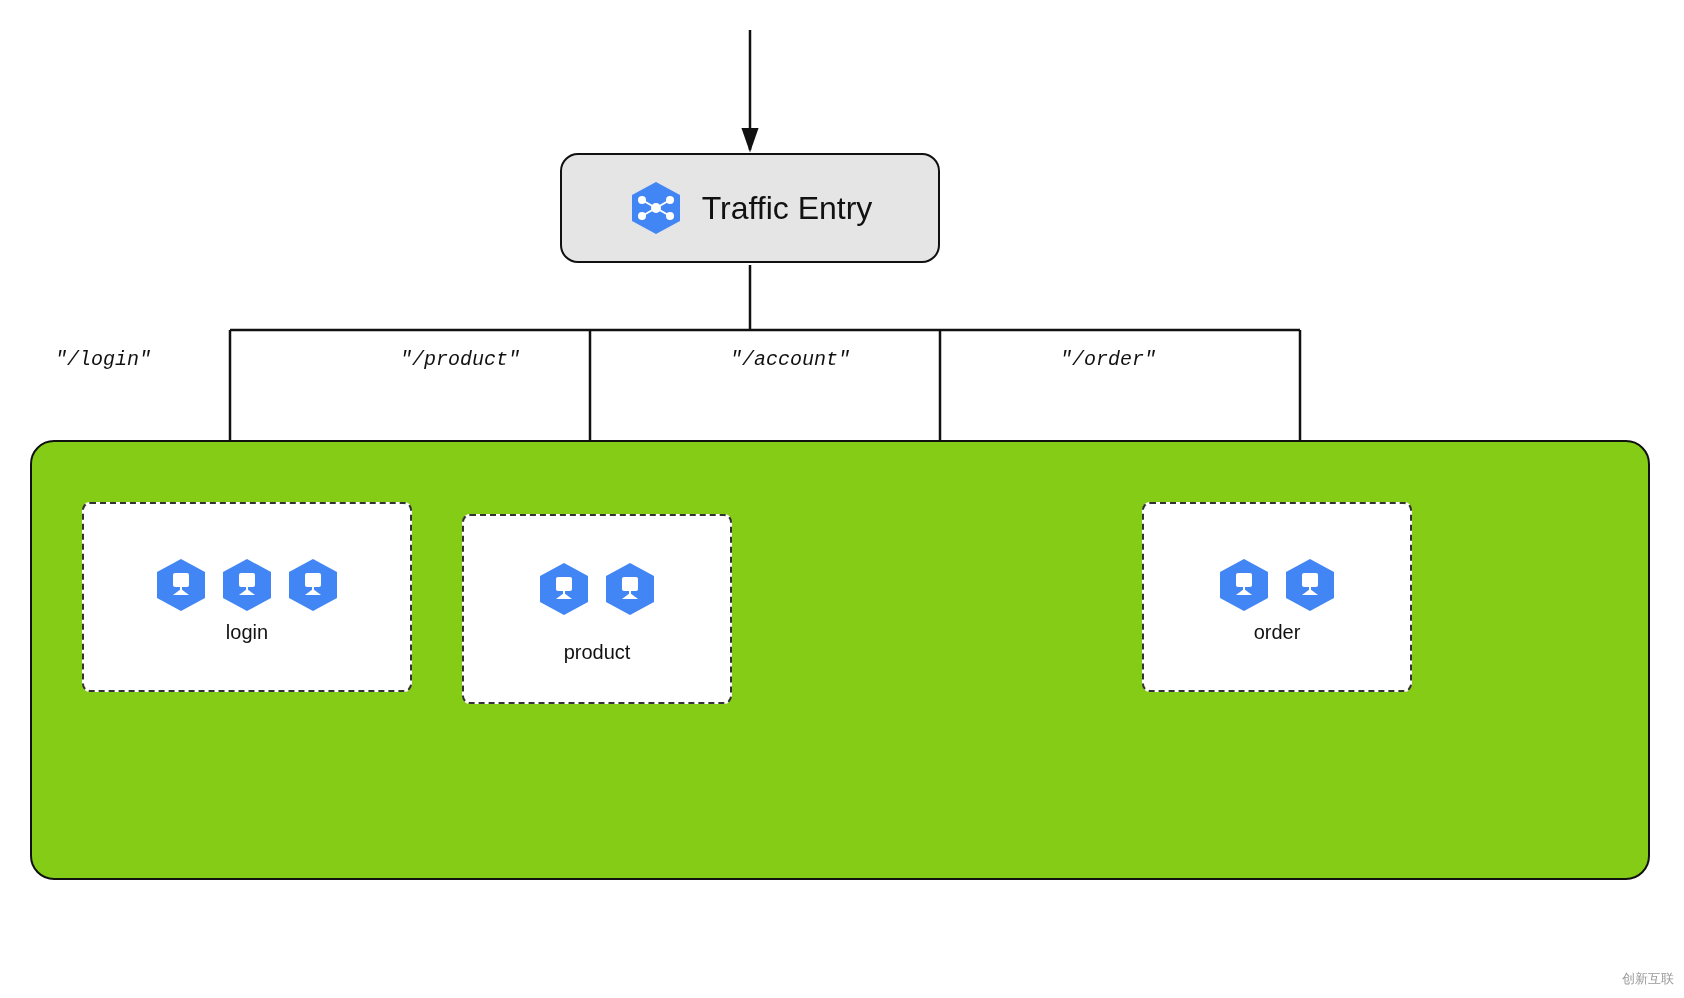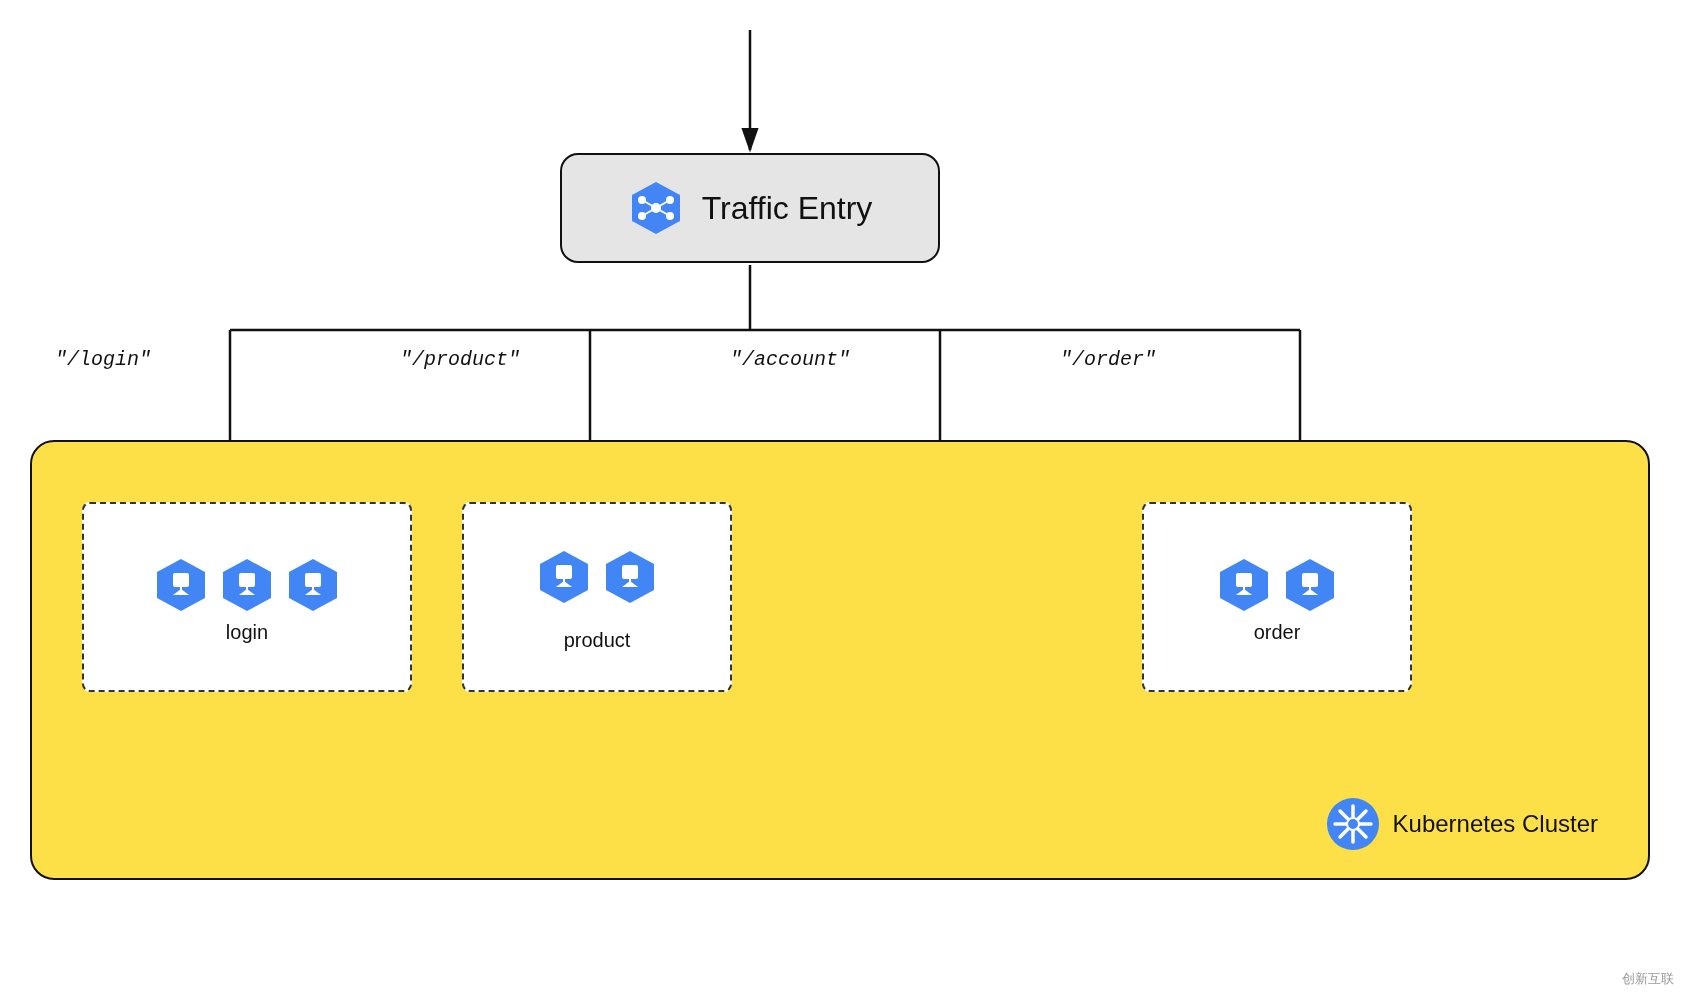--- a/index.html
+++ b/index.html
@@ -43,21 +43,21 @@
 
     
     .k8s-cluster-box {
       position: absolute;
       top: 440px;
       left: 30px;
       width: 1620px;
       height: 440px;
       border: 2.5px solid #111;
       border-radius: 24px;
-      background: #fde047;
+      background: #84cc16;
     }
 
     
     .service-box {
       position: absolute;
       border: 2.5px dashed #333;
       border-radius: 8px;
       display: flex;
       flex-direction: column;
       align-items: center;
@@ -205,21 +205,21 @@
         <svg class="hex-icon" viewBox="0 0 56 56">
           <polygon points="28,2 52,15 52,41 28,54 4,41 4,15" fill="#4285f4"></polygon>
           <rect x="20" y="16" width="16" height="14" rx="2" fill="white"></rect>
           <polygon points="28,32 20,38 36,38" fill="white"></polygon>
           <line x1="28" y1="30" x2="28" y2="33" stroke="white" stroke-width="2"></line>
         </svg>
       </div>
       <span class="service-label">login</span>
     </div>
 
-    <div class="service-box" style="left: 430px; top: 60px; width: 270px; height: 190px; gap: 16px;">
+    <div class="service-box" style="left: 430px; top: 72px; width: 270px; height: 190px; gap: 16px;">
       <div class="service-box-icons">
         <svg class="hex-icon" viewBox="0 0 56 56">
           <polygon points="28,2 52,15 52,41 28,54 4,41 4,15" fill="#4285f4"></polygon>
           <rect x="20" y="16" width="16" height="14" rx="2" fill="white"></rect>
           <polygon points="28,32 20,38 36,38" fill="white"></polygon>
           <line x1="28" y1="30" x2="28" y2="33" stroke="white" stroke-width="2"></line>
         </svg>
         <svg class="hex-icon" viewBox="0 0 56 56">
           <polygon points="28,2 52,15 52,41 28,54 4,41 4,15" fill="#4285f4"></polygon>
           <rect x="20" y="16" width="16" height="14" rx="2" fill="white"></rect>
@@ -242,37 +242,18 @@
         <svg class="hex-icon" viewBox="0 0 56 56">
           <polygon points="28,2 52,15 52,41 28,54 4,41 4,15" fill="#4285f4"></polygon>
           <rect x="20" y="16" width="16" height="14" rx="2" fill="white"></rect>
           <polygon points="28,32 20,38 36,38" fill="white"></polygon>
           <line x1="28" y1="30" x2="28" y2="33" stroke="white" stroke-width="2"></line>
         </svg>
       </div>
       <span class="service-label">order</span>
     </div>
 
-    <div class="cluster-label-container">
-
-      <svg width="52" height="52" viewBox="0 0 52 52">
-        <circle cx="26" cy="26" r="26" fill="#4285f4"></circle>
-
-        <circle cx="26" cy="26" r="6" fill="white"></circle>
-
-        <line x1="26" y1="8" x2="26" y2="20" stroke="white" stroke-width="3.5" stroke-linecap="round"></line>
-        <line x1="26" y1="32" x2="26" y2="44" stroke="white" stroke-width="3.5" stroke-linecap="round"></line>
-        <line x1="8" y1="26" x2="20" y2="26" stroke="white" stroke-width="3.5" stroke-linecap="round"></line>
-        <line x1="32" y1="26" x2="44" y2="26" stroke="white" stroke-width="3.5" stroke-linecap="round"></line>
-        <line x1="13" y1="13" x2="21" y2="21" stroke="white" stroke-width="3.5" stroke-linecap="round"></line>
-        <line x1="31" y1="31" x2="39" y2="39" stroke="white" stroke-width="3.5" stroke-linecap="round"></line>
-        <line x1="39" y1="13" x2="31" y2="21" stroke="white" stroke-width="3.5" stroke-linecap="round"></line>
-        <line x1="21" y1="31" x2="13" y2="39" stroke="white" stroke-width="3.5" stroke-linecap="round"></line>
-        <circle cx="26" cy="26" r="6" fill="#4285f4" stroke="white" stroke-width="2"></circle>
-      </svg>
-      <span class="cluster-label-text">Kubernetes Cluster</span>
-    </div>
 
   </div>
 
   <div class="watermark">创新互联</div>
 
 </div>
 
 </body></html>

